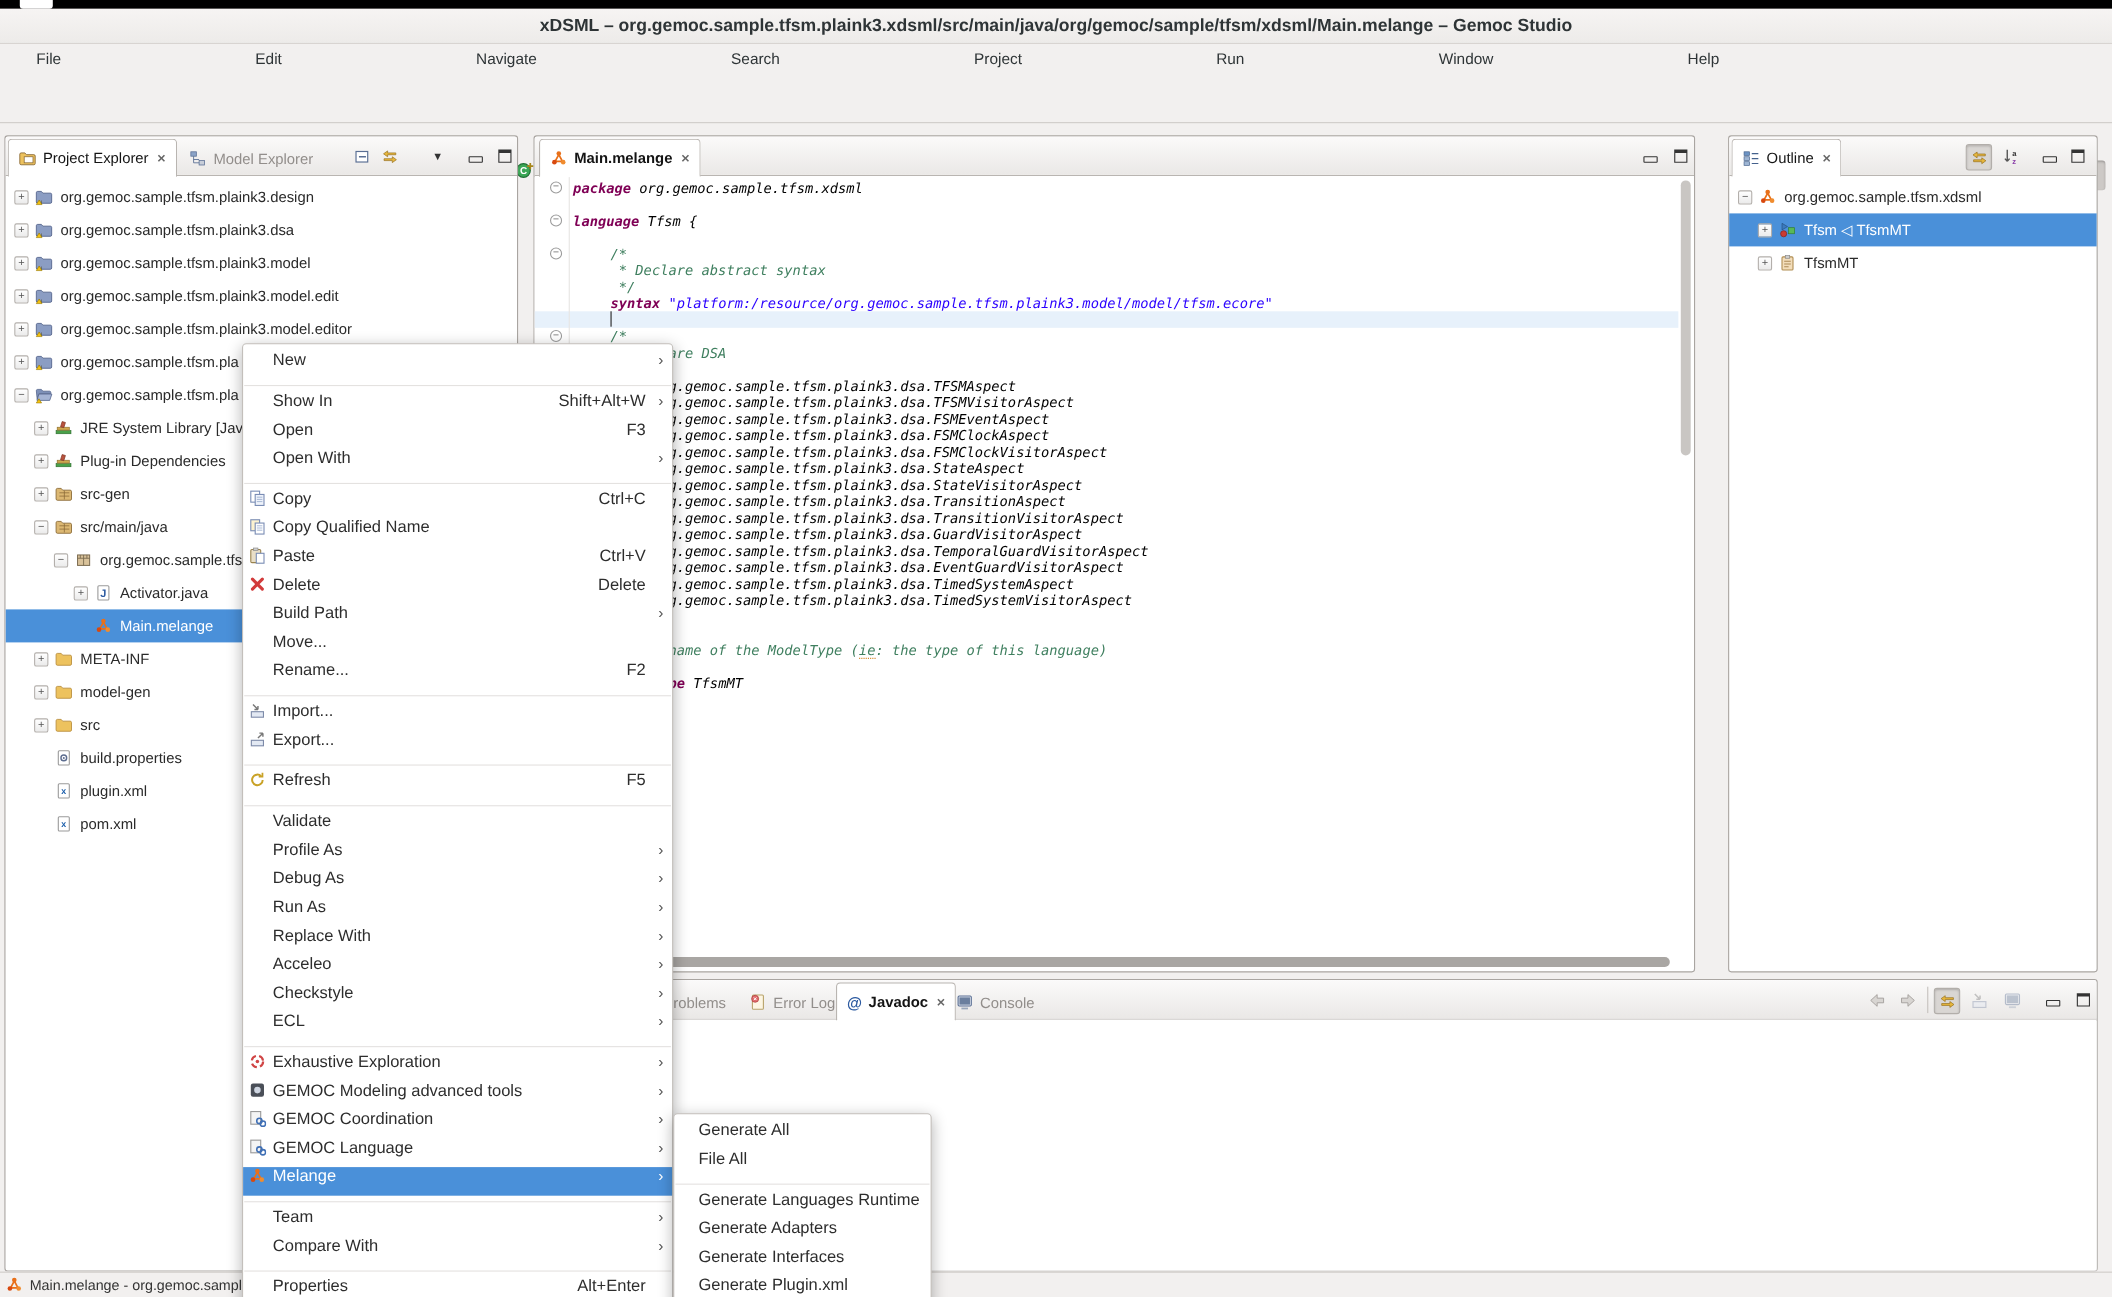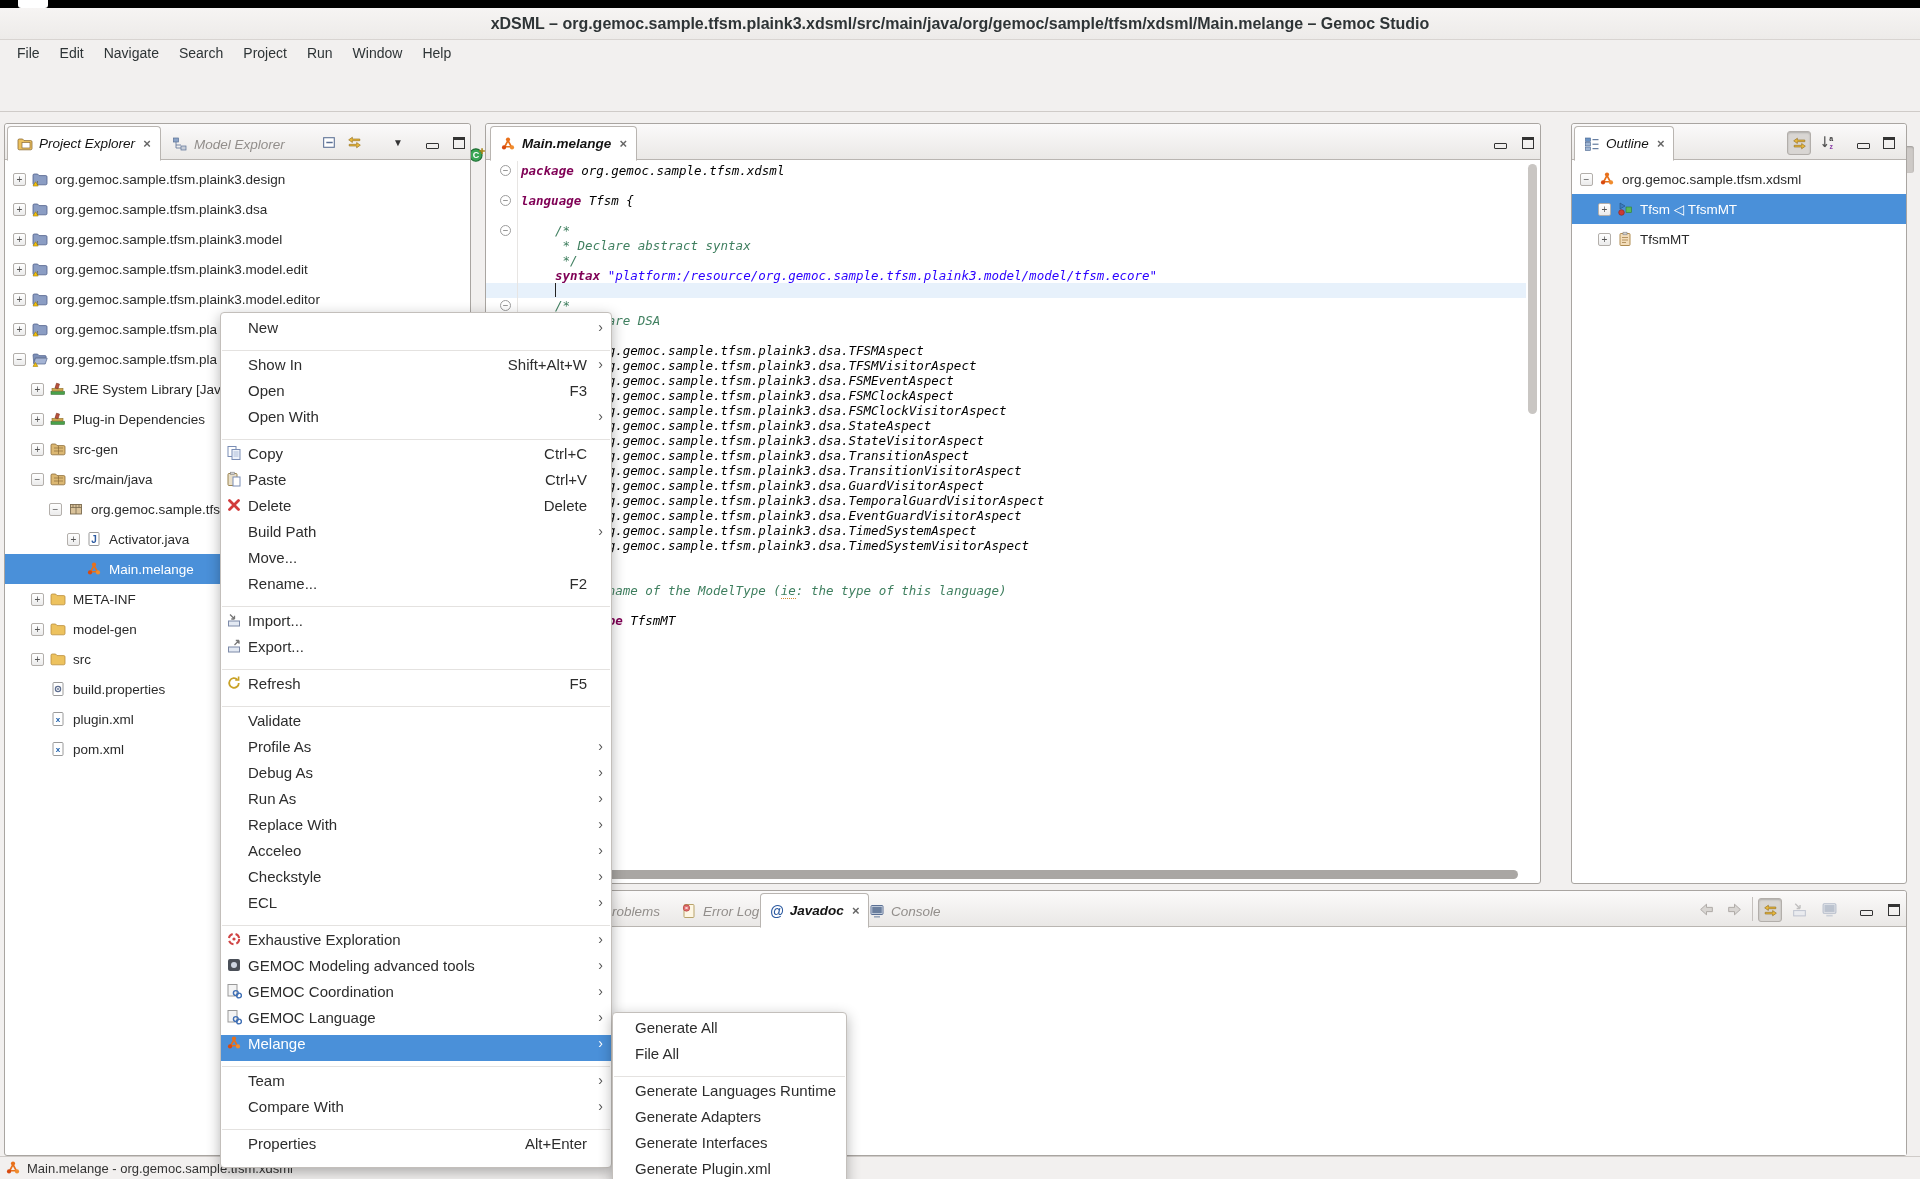--- a/index.html
+++ b/index.html
@@ -4,37 +4,37 @@
 <style>
   * { box-sizing: border-box; margin:0; padding:0; }
   html,body { width:1920px; height:1179px; overflow:hidden; }
   body { font-family:"Liberation Sans", sans-serif; background:#f2f0ef; position:relative; }
   .abs { position:absolute; }
 
   
   #black-strip { left:0; top:0; width:1920px; height:8px; background:#000; }
   #black-tab { left:18px; top:0; width:30px; height:8px; background:#fff; border-radius:0 0 3px 3px; }
   #titlebar { left:0; top:8px; width:1920px; height:32px; background:linear-gradient(#f6f4f3,#edebe9); border-bottom:1px solid #d8d4d1; text-align:center; line-height:32px; font-weight:bold; font-size:16px; color:#2e3436; }
-  #menubar { left:0; top:40px; width:1572px; height:26px; display:flex; align-items:center; padding-left:8px; gap:2px; }
+  #menubar { left:0; top:40px; width:1572px; height:26px; display:flex; align-items:center; padding-left:24px; gap:2px;justify-content:space-between; }
   #menubar .mb { padding:3px 9px; font-size:14px; color:#2e3436; border-radius:3px; }
   #toolbar { left:0; top:66px; width:1920px; height:46px; border-bottom:1px solid #cfcbc8; }
   .tbi { position:absolute; top:80px; width:20px; height:20px; }
   .tbi svg { width:18px; height:18px; }
   .tbi.dis { opacity:.35; filter:grayscale(1); }
   .chev { position:absolute; top:86px; font-size:9px; color:#777; }
   .tsep { position:absolute; top:78px; width:1px; height:26px; background:#d5d1ce; }
   #quick-access { position:absolute; left:1601px; top:80px; width:107px; height:26px; border:1px solid #c6c2bf; border-radius:3px; background:#fff; padding:0 8px; font-size:13.5px; color:#444; font-family:"Liberation Sans",sans-serif; }
   #quick-access::placeholder { color:#a8a4a0; }
   .persp-btn { position:absolute; top:80px; height:27px; display:flex; align-items:center; gap:5px; padding:0 8px; font-size:14px; color:#2e3436; border-radius:3px; }
   .persp-btn.pressed { background:#cdc9c6; box-shadow:inset 0 1px 2px rgba(0,0,0,.25); }
 
   
   .panel { position:absolute; background:#fff; border:1px solid #a9a5a1; border-radius:3px; }
   .tabbar { position:absolute; left:0; right:0; top:0; height:36px; background:linear-gradient(#fbfafa,#eae8e6); border-bottom:1px solid #b9b5b1; border-radius:3px 3px 0 0; }
-  .tab { position:absolute; top:4px; height:32px; display:flex; align-items:center; gap:6px; padding:0 9px; color:#928e8b; font-size:13.5px; white-space:nowrap;font-style:italic; }
+  .tab { position:absolute; top:4px; height:32px; display:flex; align-items:center; gap:6px; padding:0 9px; color:#928e8b; font-size:13.5px; white-space:nowrap; }
   .tab.active { background:#fff; border:1px solid #b9b5b1; border-bottom:1px solid #fff; border-radius:4px 4px 0 0; color:#141414; top:2px; height:35px; }
   .tab svg { width:16px; height:16px; }
   .tclose { color:#666; font-size:13px; font-weight:bold; margin-left:2px; }
   .vbtn { position:absolute; top:11px; }
   .ico-min { width:13px; height:6px; border:1px solid #333; border-radius:1px; display:inline-block; }
   .ico-max { width:12px; height:12px; border:1px solid #333; border-top-width:3px; display:inline-block; }
   .tool16 { width:17px; height:17px; }
   .press-box { position:absolute; top:7px; width:24px; height:24px; background:#d9d6d3; border:1px solid #b2aeaa; border-radius:3px; display:flex; align-items:center; justify-content:center; box-shadow:inset 0 1px 2px rgba(0,0,0,.2); }
 
   
@@ -766,20 +766,27 @@
   <div class="mi">
       <span class="mico"><svg>
           <use href="#i-copy"></use>
         </svg></span>
       <span class="ml">Copy</span>
       <span class="ms">Ctrl+C</span>
       <span class="ma"></span>
     </div>
   <div class="mi">
       <span class="mico"><svg>
+          <use href="#i-copyq"></use>
+        </svg></span>
+      <span class="ml">Copy Qualified Name</span>
+      <span class="ma"></span>
+    </div>
+  <div class="mi">
+      <span class="mico"><svg>
           <use href="#i-paste"></use>
         </svg></span>
       <span class="ml">Paste</span>
       <span class="ms">Ctrl+V</span>
       <span class="ma"></span>
     </div>
   <div class="mi">
       <span class="mico"><svg>
           <use href="#i-delete"></use>
         </svg></span>

